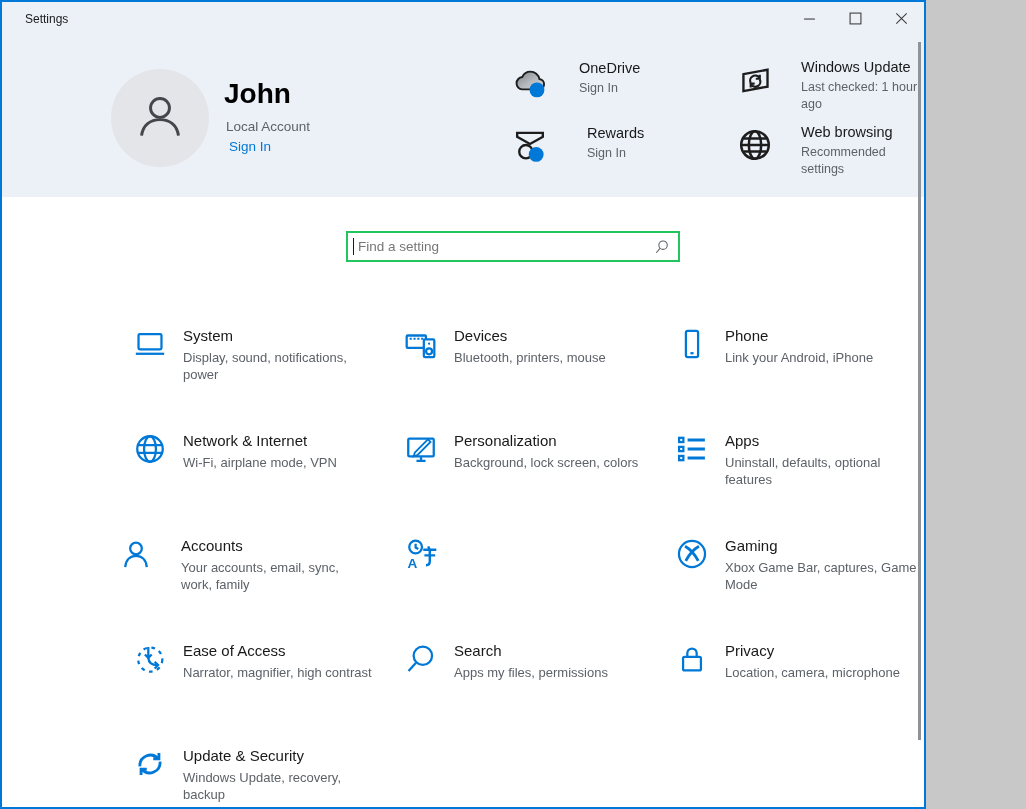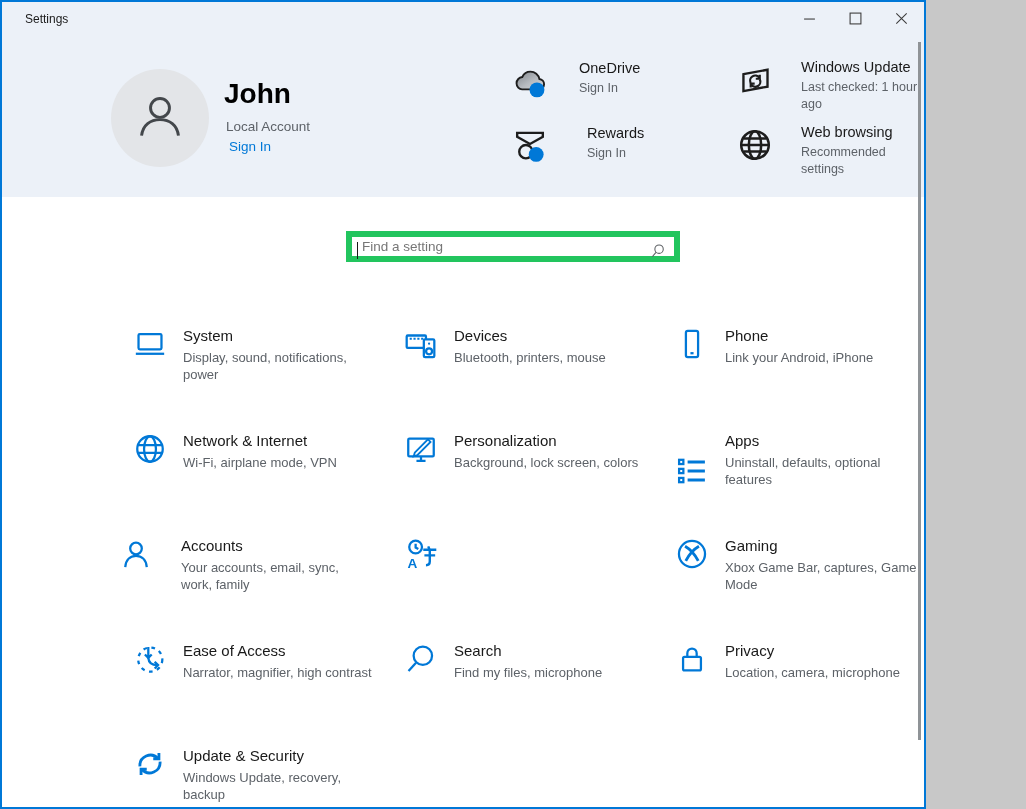--- a/index.html
+++ b/index.html
@@ -22,21 +22,21 @@
   .user-type{position:absolute;left:224px;top:117px;font-size:13.5px;color:#5d6268;}
   .user-signin{position:absolute;left:227px;top:137px;font-size:13.5px;color:#0078d7;cursor:pointer;}
   
   .quick{position:absolute;display:flex;align-items:flex-start;}
   .qicon{width:38px;height:38px;flex:0 0 auto;}
   .qicon svg{width:100%;height:100%;display:block;}
   .qtitle{font-size:14.5px;color:#191919;line-height:19px;}
   .qsub{font-size:12.5px;color:#5d6268;line-height:16.5px;margin-top:2px;}
   
   .searchbox{position:absolute;left:344px;top:229px;width:334px;height:31px;box-sizing:border-box;
-    border:6px solid #22c55e;background:#fff;}
+    border:2px solid #22c55e;background:#fff;}
   .searchbox input{position:absolute;left:0;top:0;width:100%;height:100%;border:none;outline:none;
     box-sizing:border-box;padding:0 30px 0 10px;font-size:13.5px;color:#333;
     font-family:"Liberation Sans","DejaVu Sans",sans-serif;background:transparent;}
   .searchbox input::placeholder{color:#767676;opacity:1;}
   .caret{position:absolute;left:5px;top:5px;width:1px;height:17px;background:#1a1a1a;}
   .search-glyph{position:absolute;right:8px;top:6px;width:16px;height:16px;pointer-events:none;}
   .search-glyph svg{width:100%;height:100%;display:block;}
   
   .tile{position:absolute;display:flex;align-items:flex-start;cursor:pointer;width:250px;}
   .tile-icon{width:34px;height:34px;flex:0 0 auto;margin-top:1px;}
@@ -223,21 +223,21 @@
             <rect x="3" y="4.6" width="18" height="12.6" rx="0.8"></rect>
             <path d="M12 17.2v3.2M8.8 20.4h6.4"></path>
             <path d="M7.6 14.6 16.9 5.2l1.8 1.8-9.3 9.4-2.6.8z" stroke-width="1.3"></path>
           </svg>
         </span>
         <span class="tile-text">
           <span class="tile-title">Personalization</span>
           <span class="tile-sub">Background, lock screen, colors</span>
         </span>
       </div>
-      <div class="tile" style="left: 673px; top: 429px; align-items: flex-end;">
+      <div class="tile" style="left: 673px; top: 429px;">
         <span class="tile-icon">
           <svg viewBox="0 0 24 24" fill="none" stroke="#0078d7" stroke-width="1.6">
             <rect x="2.9" y="4.1" width="3" height="3"></rect>
             <rect x="2.9" y="10.5" width="3" height="3"></rect>
             <rect x="2.9" y="16.9" width="3" height="3"></rect>
             <path d="M8.9 5.6h12.2M8.9 12h12.2M8.9 18.4h12.2" stroke-width="2.1"></path>
           </svg>
         </span>
         <span class="tile-text">
           <span class="tile-title">Apps</span>
@@ -294,21 +294,21 @@
       </div>
       <div class="tile" style="left: 402px; top: 639px;">
         <span class="tile-icon">
           <svg viewBox="0 0 24 24" fill="none" stroke="#0078d7" stroke-width="1.6">
             <circle cx="13.3" cy="9.7" r="6.5"></circle>
             <path d="M8.5 14.6 3.2 20.5"></path>
           </svg>
         </span>
         <span class="tile-text">
           <span class="tile-title">Search</span>
-          <span class="tile-sub">Find my files, microphone</span>
+          <span class="tile-sub">Apps my files, permissions</span>
         </span>
       </div>
       <div class="tile" style="left: 673px; top: 639px;">
         <span class="tile-icon">
           <svg viewBox="0 0 24 24" fill="none" stroke="#0078d7" stroke-width="1.6">
             <rect x="5.7" y="10.5" width="12.6" height="9.5" rx="1"></rect>
             <path d="M8.7 10.5V7.9a3.3 3.3 0 0 1 6.6 0v2.6"></path>
           </svg>
         </span>
         <span class="tile-text">

